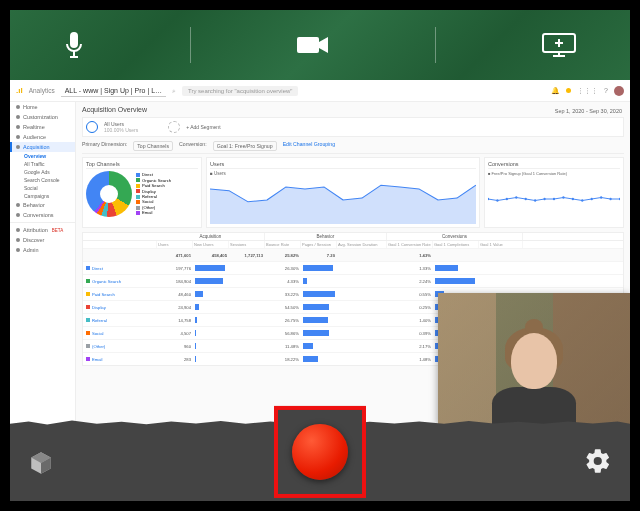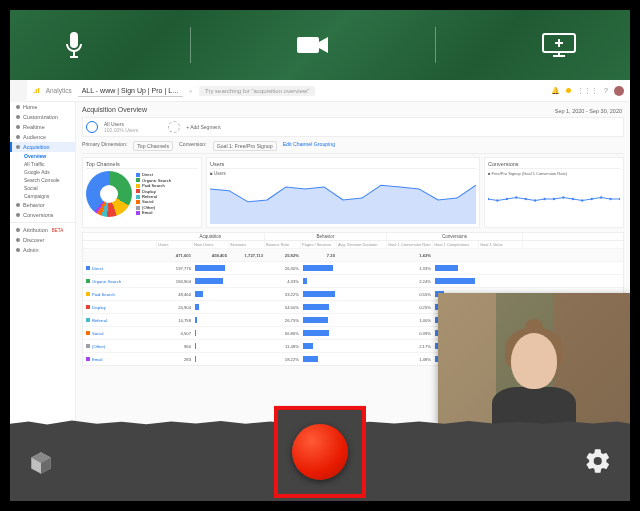--- a/index.html
+++ b/index.html
@@ -36,21 +36,20 @@
   
   .ga-header {
     height: 22px;
     background: #fff;
     border-bottom: 1px solid #eee;
     display: flex; align-items: center;
     font-size: 7px;
     color: #555;
     padding: 0 6px;
     gap: 6px;
-    margin-left: 17px;
   }
   .ga-logo { color:#f4b400; font-weight:bold; font-size:8px; }
   .ga-title { color:#888; font-size:6.5px; }
   .ga-header .property {
     font-size: 7px; color:#333; border-bottom:1px solid #ccc; padding:2px 4px;
   }
   .ga-search {
     font-size:6px; color:#999; background:#f1f1f1; padding:2px 6px; border-radius:2px; display:inline-block;
   }
   .ga-header .spacer { flex:1; }

